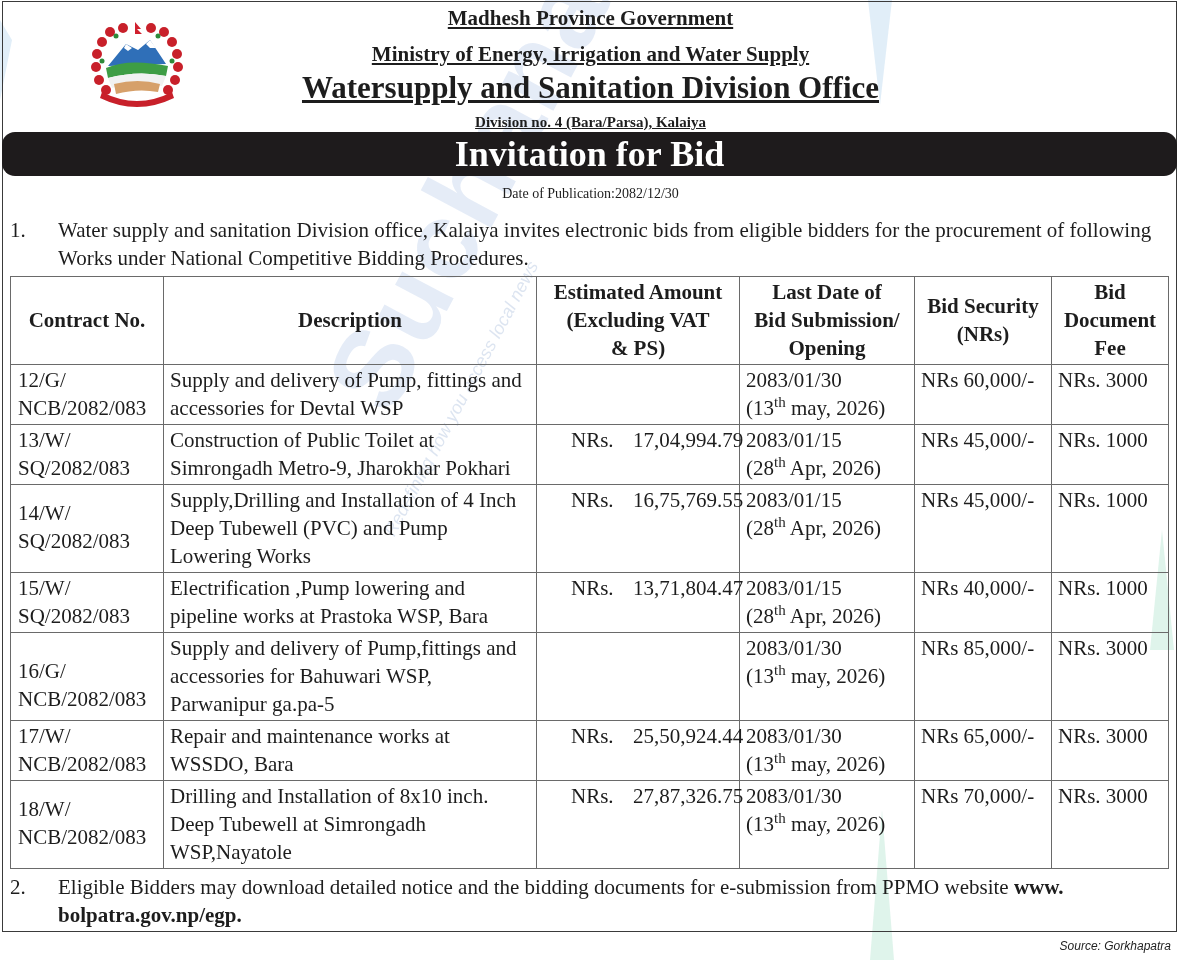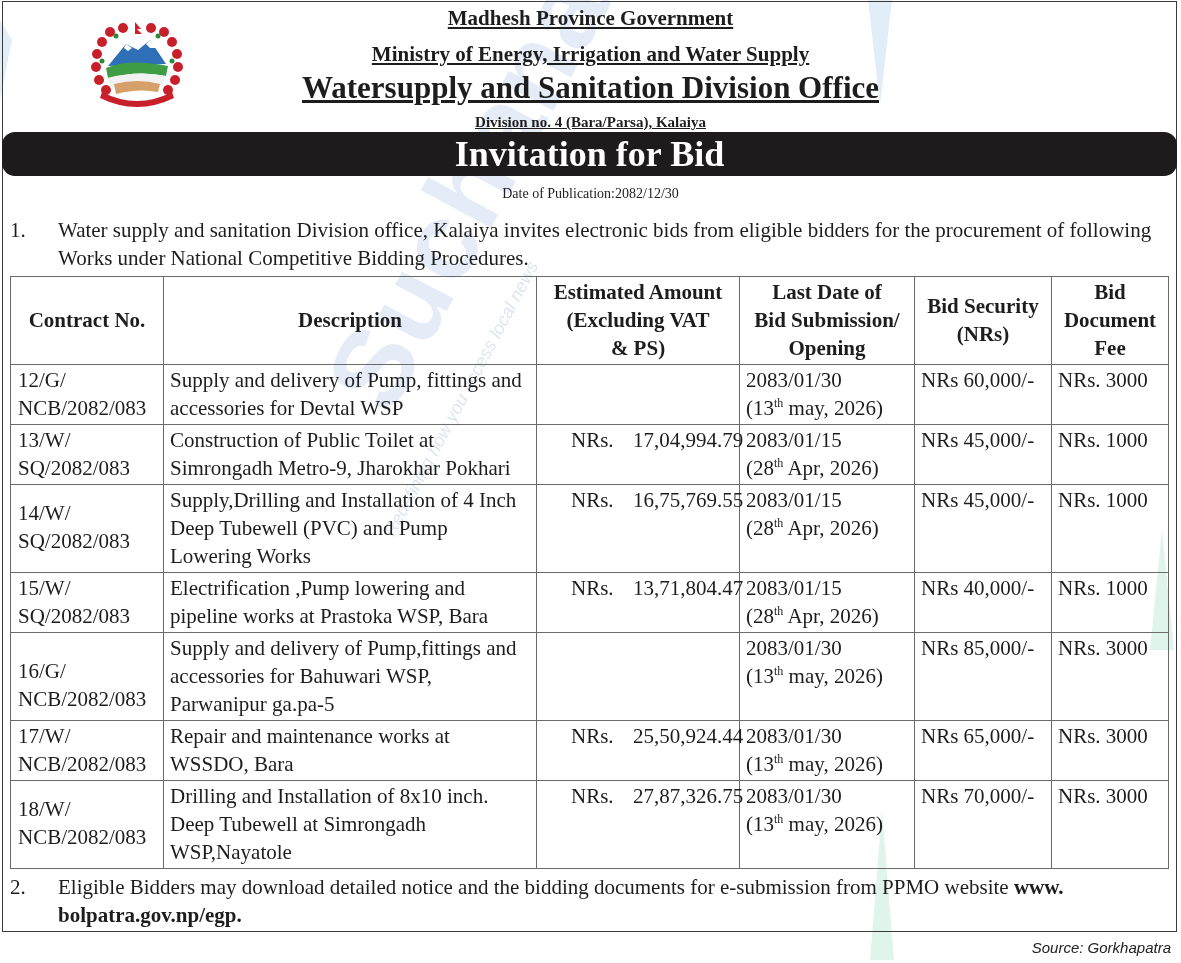--- a/index.html
+++ b/index.html
@@ -53,25 +53,25 @@
   .para2 b { font-weight:bold; }
 
   table.bids { position:absolute; left:10px; top:276px; width:1158px;
                border-collapse:collapse; table-layout:fixed; font-size:21px; }
   table.bids th, table.bids td { border:1px solid #6a6a6a; vertical-align:top;
                padding:1px 6px 2px 6px; line-height:28px; }
   table.bids th { font-weight:bold; text-align:center; vertical-align:middle; }
   table.bids td.contract { padding-left:7px; }
   table.bids td.amount { white-space:nowrap;padding-left:34px; }
   .amt-cur { display:inline-block; width:62px; }
-  sup { font-size:12px; line-height:0; vertical-align:8px; }
+  sup { font-size:15px; line-height:0; vertical-align:8px; }
 
   .source { position:absolute; right:10px; top:939px;
             font-family:"Liberation Sans",sans-serif; font-style:italic;
-            font-size:15px; color:#222; }
+            font-size:12px; color:#222; }
 </style>
 </head>
 <body>
 
 <div class="wm wm-tri1"></div>
 <div class="wm wm-tri2"></div>
 <div class="wm wm-tri3"></div>
 <div class="wm wm-tri4"></div>
 <div class="wm wm-text">Suchana</div>
 <div class="wm wm-sub">Redefining how you access local news</div>

